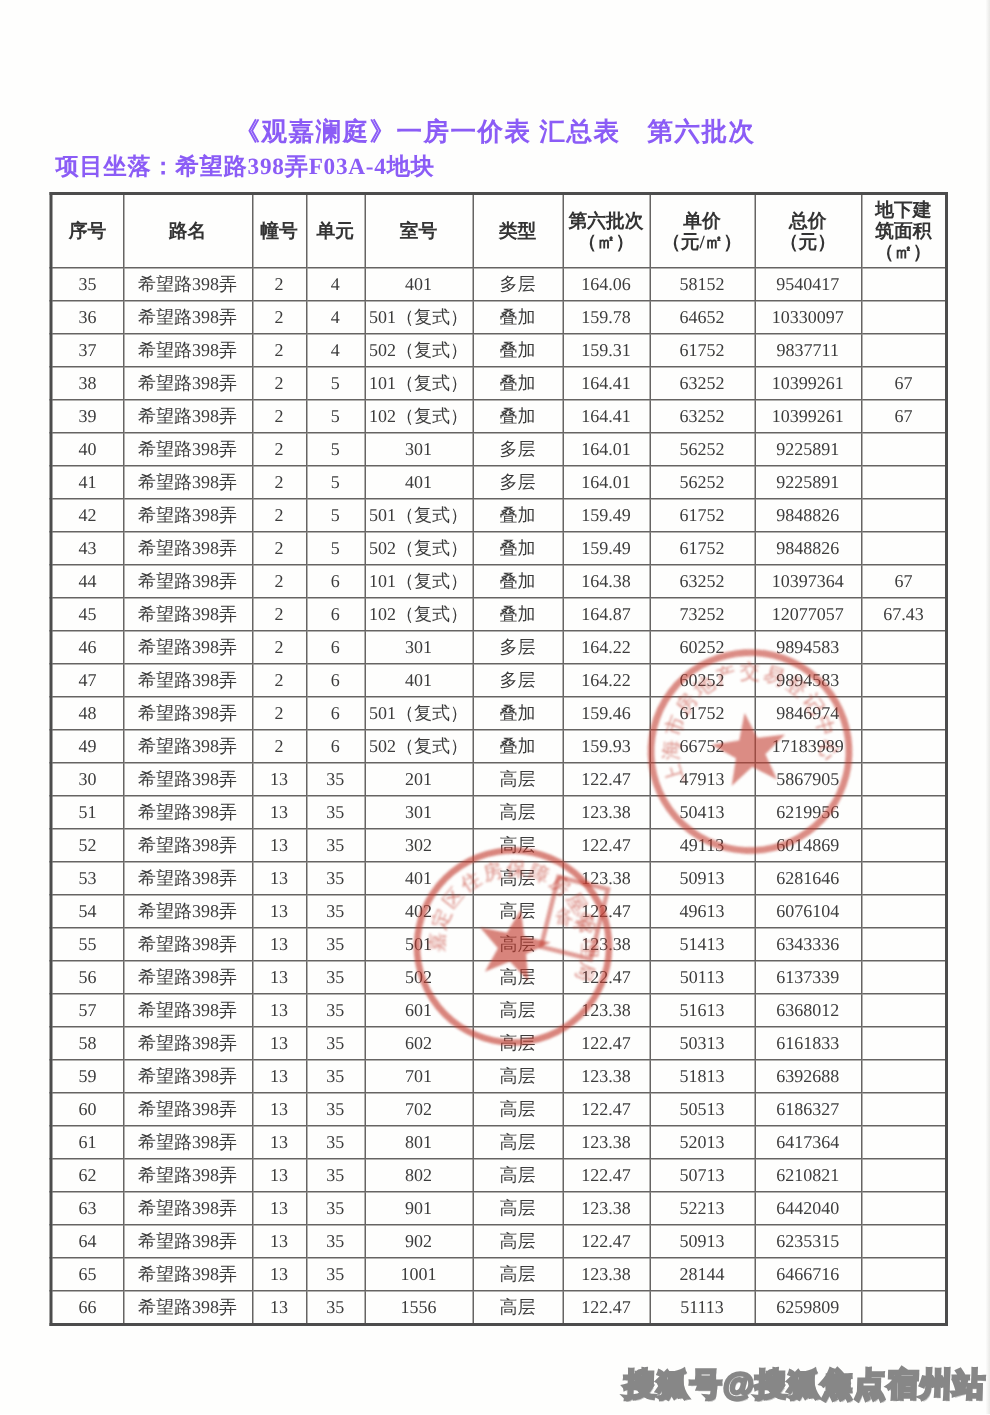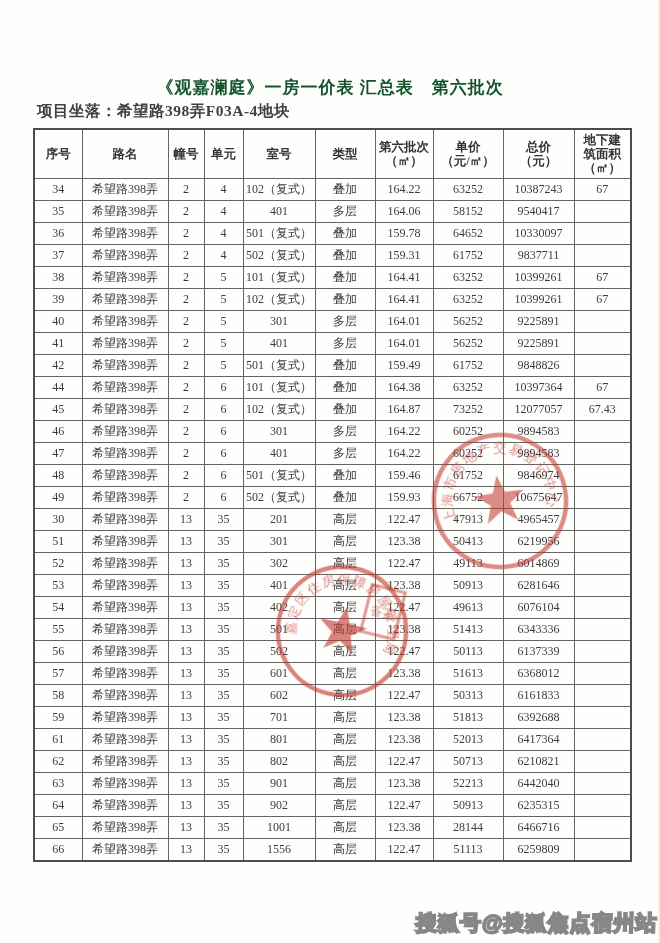--- a/index.html
+++ b/index.html
@@ -12,26 +12,26 @@
     overflow:hidden;
   }
   .page::after{ 
     content:"";position:absolute;top:0;right:0;width:3px;height:100%;
     background:linear-gradient(to left,#e9e9e7,rgba(255,255,255,0));
     pointer-events:none;
   }
   .doc-title{
     position:absolute;top:76px;left:0;right:0;
     text-align:center;
-    font-size:17px;font-weight:bold;color:#14532d;
+    font-size:17px;font-weight:bold;color:#8b5cf6;
     letter-spacing:1px;
   }
   .site-line{
     position:absolute;top:101px;left:37px;
-    font-size:15.5px;font-weight:bold;color:#404040;
+    font-size:15.5px;font-weight:bold;color:#8b5cf6;
     letter-spacing:0.5px;
   }
   table.price-table{
     position:absolute;top:128px;left:33px;
     width:597px;
     border-collapse:collapse;table-layout:fixed;
     font-size:12px;color:#3c3c3c;
     border:2px solid #4c4c4c;
   }
   .price-table th,.price-table td{
@@ -94,32 +94,20 @@
 （元/㎡）</th>
           <th>总价
 （元）</th>
           <th>地下建
 筑面积
 （㎡）</th>
         </tr>
     </thead>
     <tbody id="table-body">
         <tr>
-          <td>34</td>
-          <td>希望路398弄</td>
-          <td>2</td>
-          <td>4</td>
-          <td>102（复式）</td>
-          <td>叠加</td>
-          <td>164.22</td>
-          <td>63252</td>
-          <td>10387243</td>
-          <td>67</td>
-        </tr>
-        <tr>
           <td>35</td>
           <td>希望路398弄</td>
           <td>2</td>
           <td>4</td>
           <td>401</td>
           <td>多层</td>
           <td>164.06</td>
           <td>58152</td>
           <td>9540417</td>
           <td></td>
@@ -202,20 +190,32 @@
           <td>2</td>
           <td>5</td>
           <td>501（复式）</td>
           <td>叠加</td>
           <td>159.49</td>
           <td>61752</td>
           <td>9848826</td>
           <td></td>
         </tr>
         <tr>
+          <td>43</td>
+          <td>希望路398弄</td>
+          <td>2</td>
+          <td>5</td>
+          <td>502（复式）</td>
+          <td>叠加</td>
+          <td>159.49</td>
+          <td>61752</td>
+          <td>9848826</td>
+          <td></td>
+        </tr>
+        <tr>
           <td>44</td>
           <td>希望路398弄</td>
           <td>2</td>
           <td>6</td>
           <td>101（复式）</td>
           <td>叠加</td>
           <td>164.38</td>
           <td>63252</td>
           <td>10397364</td>
           <td>67</td>
@@ -270,33 +270,33 @@
         </tr>
         <tr>
           <td>49</td>
           <td>希望路398弄</td>
           <td>2</td>
           <td>6</td>
           <td>502（复式）</td>
           <td>叠加</td>
           <td>159.93</td>
           <td>66752</td>
-          <td>10675647</td>
+          <td>17183989</td>
           <td></td>
         </tr>
         <tr>
           <td>30</td>
           <td>希望路398弄</td>
           <td>13</td>
           <td>35</td>
           <td>201</td>
           <td>高层</td>
           <td>122.47</td>
           <td>47913</td>
-          <td>4965457</td>
+          <td>5867905</td>
           <td></td>
         </tr>
         <tr>
           <td>51</td>
           <td>希望路398弄</td>
           <td>13</td>
           <td>35</td>
           <td>301</td>
           <td>高层</td>
           <td>123.38</td>
@@ -391,20 +391,32 @@
         <tr>
           <td>59</td>
           <td>希望路398弄</td>
           <td>13</td>
           <td>35</td>
           <td>701</td>
           <td>高层</td>
           <td>123.38</td>
           <td>51813</td>
           <td>6392688</td>
+          <td></td>
+        </tr>
+        <tr>
+          <td>60</td>
+          <td>希望路398弄</td>
+          <td>13</td>
+          <td>35</td>
+          <td>702</td>
+          <td>高层</td>
+          <td>122.47</td>
+          <td>50513</td>
+          <td>6186327</td>
           <td></td>
         </tr>
         <tr>
           <td>61</td>
           <td>希望路398弄</td>
           <td>13</td>
           <td>35</td>
           <td>801</td>
           <td>高层</td>
           <td>123.38</td>

